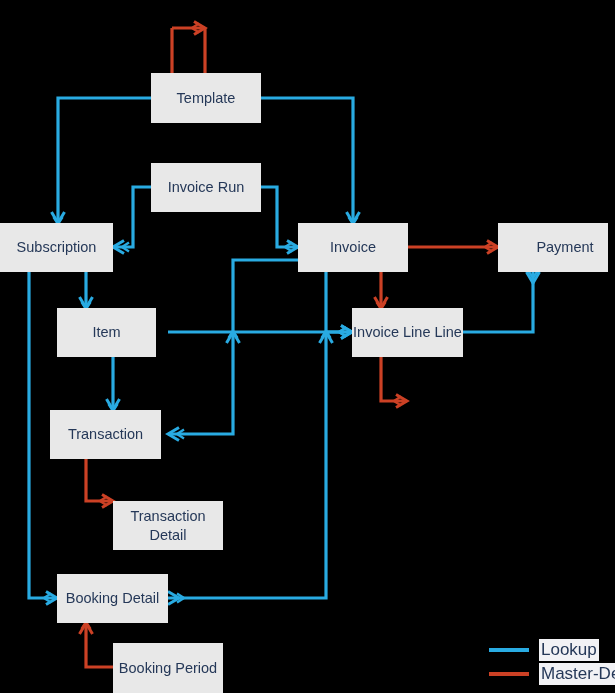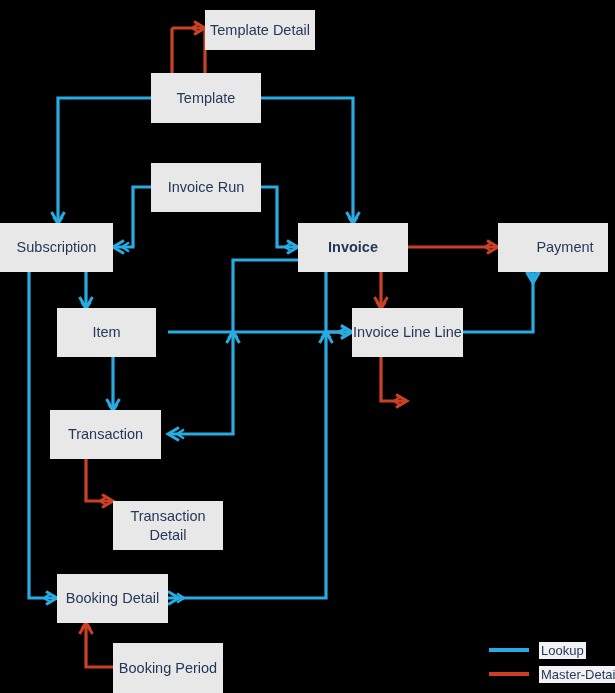--- a/index.html
+++ b/index.html
@@ -50,21 +50,21 @@
   }
   .legend-swatch {
     width: 40px;
     height: 4px;
     flex: 0 0 40px;
   }
   .legend-label {
     margin-left: 10px;
     background: #f2f2f5;
     color: #253858;
-    font-size: 13px;
+    font-size: 17px;
     white-space: nowrap;
     padding: 1px 2px;
   }
 </style>
 </head>
 <body>
 
 <div id="canvas">
 
   <svg id="diagram-svg" viewBox="0 0 615 693" xmlns="http://www.w3.org/2000/svg">
@@ -178,37 +178,34 @@
     </g>
 
     <g>
       <path d="M86,623 L86,667 L113,667" fill="none" stroke="#cc4125" stroke-width="3.2"></path>
       <path d="M79.5,634 L86,623 L92.5,634" fill="none" stroke="#cc4125" stroke-width="3"></path>
       <path d="M81.5,629 L86,622 L90.5,629" fill="none" stroke="#cc4125" stroke-width="2.4"></path>
     </g>
 
   </svg>
 
-  <div class="node-box" style="left:205px; top:10px; width:110px; height:40px;">
-    <span>Template Detail</span>
-  </div>
 
   <div class="node-box" style="left:151px; top:73px; width:110px; height:50px;">
     <span>Template</span>
   </div>
 
   <div class="node-box" style="left:151px; top:163px; width:110px; height:49px;">
     <span>Invoice Run</span>
   </div>
 
   <div class="node-box" style="left:0px; top:223px; width:113px; height:49px;">
     <span>Subscription</span>
   </div>
 
-  <div class="node-box" style="left:298px; top:223px; width:110px; height:49px;font-weight:bold;">
+  <div class="node-box" style="left:298px; top:223px; width:110px; height:49px;">
     <span>Invoice</span>
   </div>
 
   <div class="node-box" style="left:498px; top:223px; width:110px; height:49px;padding-left:24px;">
     <span>Payment</span>
   </div>
 
   <div class="node-box" style="left:57px; top:308px; width:99px; height:49px;align-items:center;">
     <span>Item</span>
   </div>

